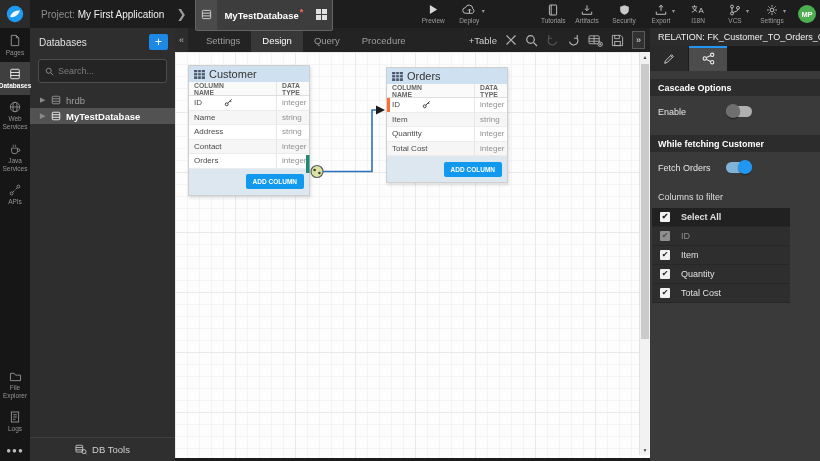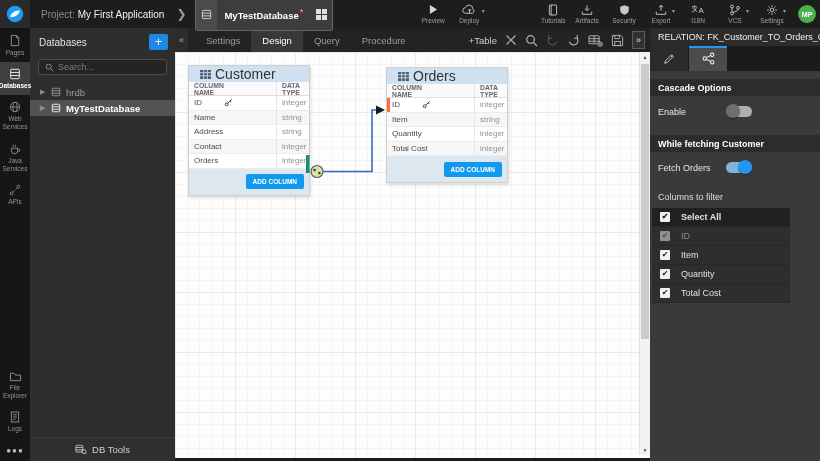--- a/index.html
+++ b/index.html
@@ -29,21 +29,21 @@
   .rail-item { width:30px; padding:6px 1px 5px; display:flex; flex-direction:column; align-items:center; gap:2px; color:#949494; font-size:6.5px; text-align:center; line-height:1.25; cursor:default; }
   .rail-item.active { background:#3f3f3f; color:#fff; font-weight:bold; }
   .rail-spacer { flex:1; }
   .rail-dots { color:#bdbdbd; font-size:8px; letter-spacing:1px; text-align:center; padding:8px 0 6px; }
 
   
   .explorer { position:absolute; top:28px; left:30px; bottom:0; width:145px; background:#2e2e2e; z-index:4; }
   .exp-head { height:28px; display:flex; align-items:center; padding:0 7px 0 9px; }
   .exp-title { flex:1; color:#e2e2e2; font-size:10px; }
   .exp-add { width:19px; height:16px; background:#1e88e5; color:#fff; border:none; border-radius:2px; font-size:12px; line-height:14px; display:flex; align-items:center; justify-content:center; cursor:pointer; }
-  .exp-search { margin:3px 8px 9px; height:16px; background:#242424; border:1px solid #4d4d4d; border-radius:3px; display:flex; align-items:center; padding:0 6px; gap:4px; color:#8a8a8a; }
+  .exp-search { margin:3px 8px 9px; height:24px; background:#242424; border:1px solid #4d4d4d; border-radius:3px; display:flex; align-items:center; padding:0 6px; gap:4px; color:#8a8a8a; }
   .exp-search input { background:transparent; border:none; outline:none; color:#bdbdbd; font-size:9px; width:100%; font-family:"Liberation Sans",sans-serif; }
   .exp-search input::placeholder { color:#7d7d7d; }
   .tree-row { height:16px; display:flex; align-items:center; gap:5px; padding-left:10px; color:#9e9e9e; font-size:9.5px; cursor:default; }
   .tree-row .caret { font-size:7px; color:#8a8a8a; width:6px; }
   .tree-row.selected { background:#525252; color:#fff; font-weight:bold; }
   .exp-foot { position:absolute; bottom:0; left:0; width:100%; height:24px; background:#2f2f2f; border-top:1px solid #3e3e3e; display:flex; align-items:center; justify-content:center; gap:5px; color:#cfcfcf; font-size:9.5px; cursor:pointer; }
 
   
   .workspace { position:absolute; top:28px; left:175px; width:475px; bottom:0; }
   .wtoolbar { height:24px; background:#232323; display:flex; align-items:center; }
@@ -63,21 +63,21 @@
       linear-gradient(90deg,#e9e9e9 1px, transparent 1px),
       linear-gradient(#f4f4f4 1px, transparent 1px),
       linear-gradient(90deg,#f4f4f4 1px, transparent 1px);
     background-size:60px 60px,60px 60px,12px 12px,12px 12px;
     border-bottom:3px solid #1c1c1c; overflow:hidden; }
 
   
   .tbl { position:absolute; width:122px; background:#fff; border:1px solid #cfcfcf; box-shadow:1px 2px 3px rgba(0,0,0,.12); }
   #tbl-customer { left:13px; top:13px; }
   #tbl-orders { left:211px; top:15px; }
-  .tbl-title { height:16px; background:#cfe1f1; display:flex; align-items:center; gap:4px; padding:0 11px; color:#333; font-size:14px; }
+  .tbl-title { height:16px; background:#cfe1f1; display:flex; align-items:center; gap:4px; padding:0 5px; color:#333; font-size:11px; }
   .tbl-colhead { height:14px; display:flex; background:#fafafa; border-bottom:1px solid #dedede; color:#666; font-size:6.8px; font-weight:bold; }
   .tbl-colhead .cell-name, .tbl-row .cell-name { flex:1.45; display:flex; align-items:center; justify-content:space-between; padding:0 4px 0 5px; min-width:0; }
   .tbl-colhead .cell-type, .tbl-row .cell-type { flex:1; display:flex; align-items:center; padding-left:5px; border-left:1px solid #e6e6e6;margin-left:39px; }
   .tbl-row { height:14.5px; display:flex; border-bottom:1px solid #ececec; color:#4a4a4a; font-size:8px; background:#fff; }
   .tbl-rows .tbl-row:nth-of-type(even) { background:#f6f6f6; }
   .tbl-row .cell-type { color:#919191; }
   .tbl-row.fk { box-shadow:inset 3px 0 0 #ff6e31; }
   .key { display:none; }
   .key.show { display:inline-flex; }
   .tbl-foot { height:26px; background:#dce7f0; display:flex; align-items:center; justify-content:flex-end; padding-right:5px; }

